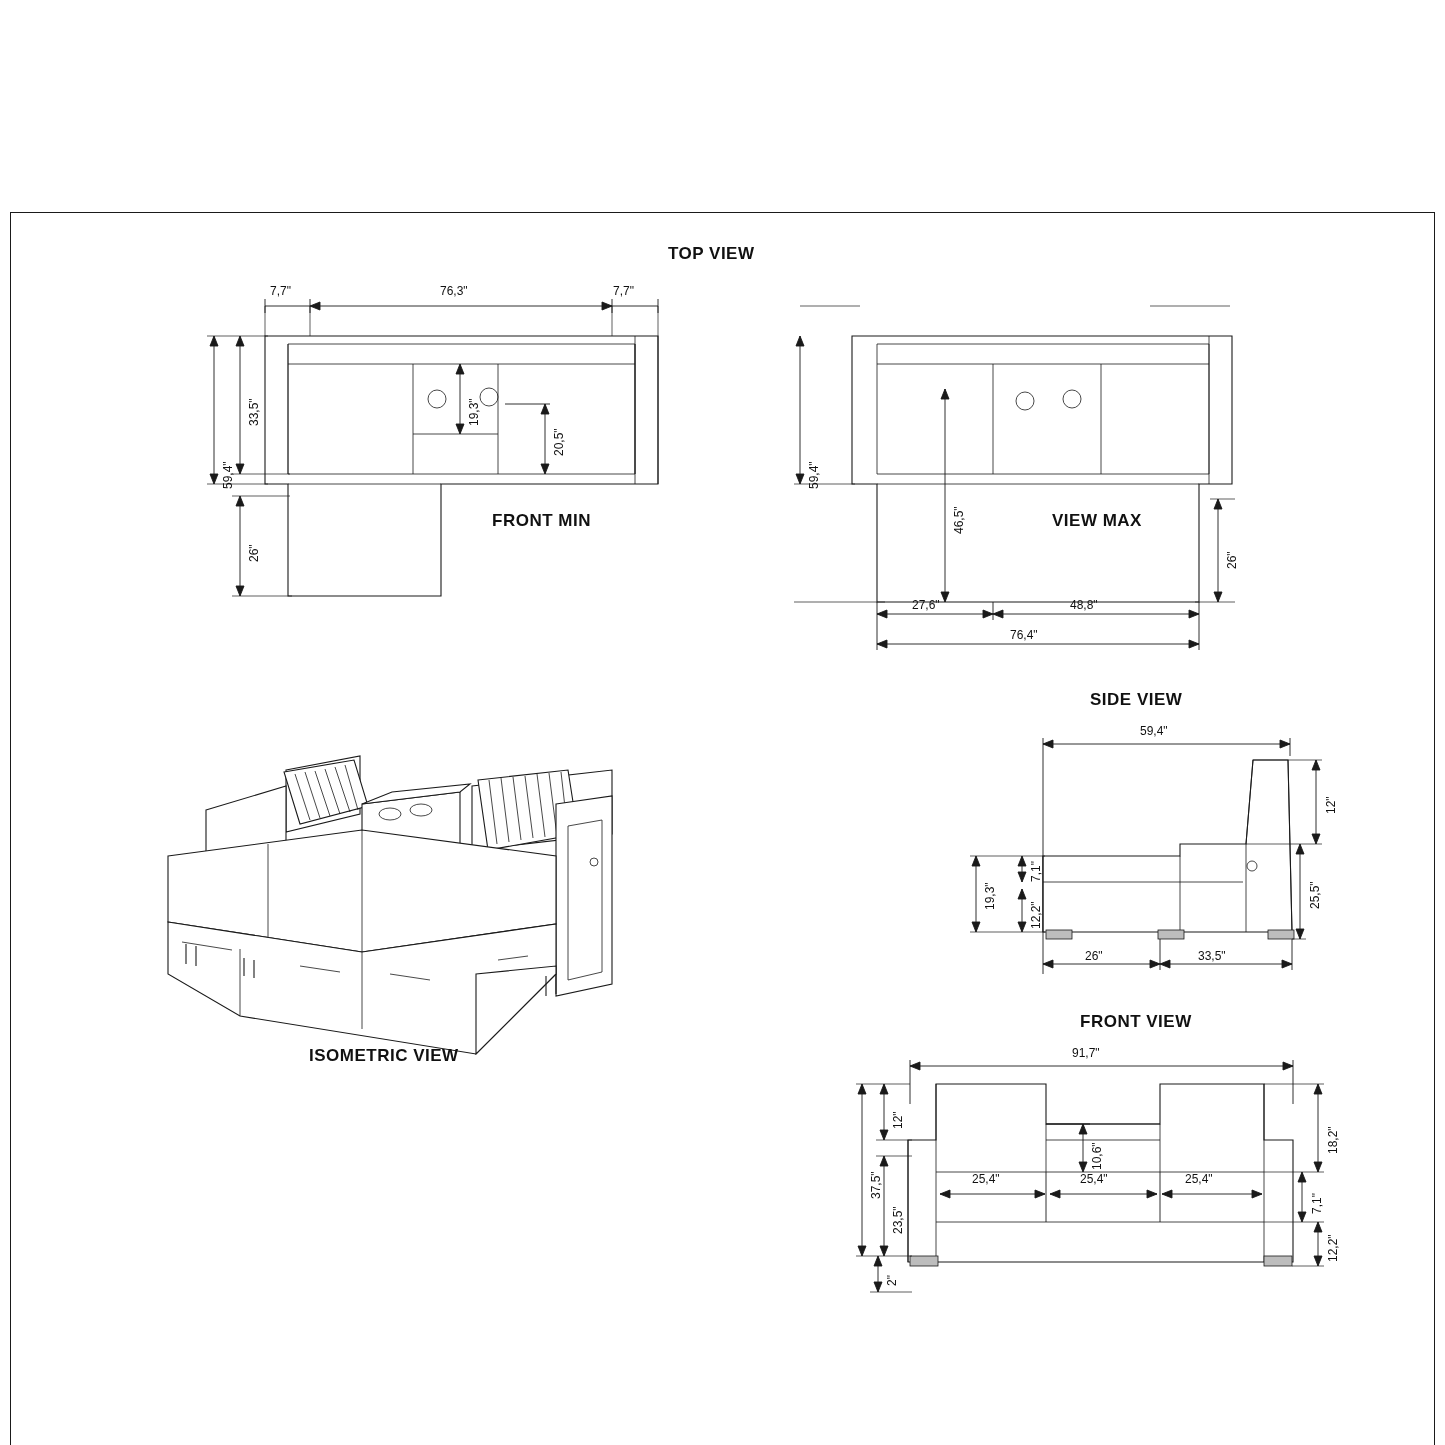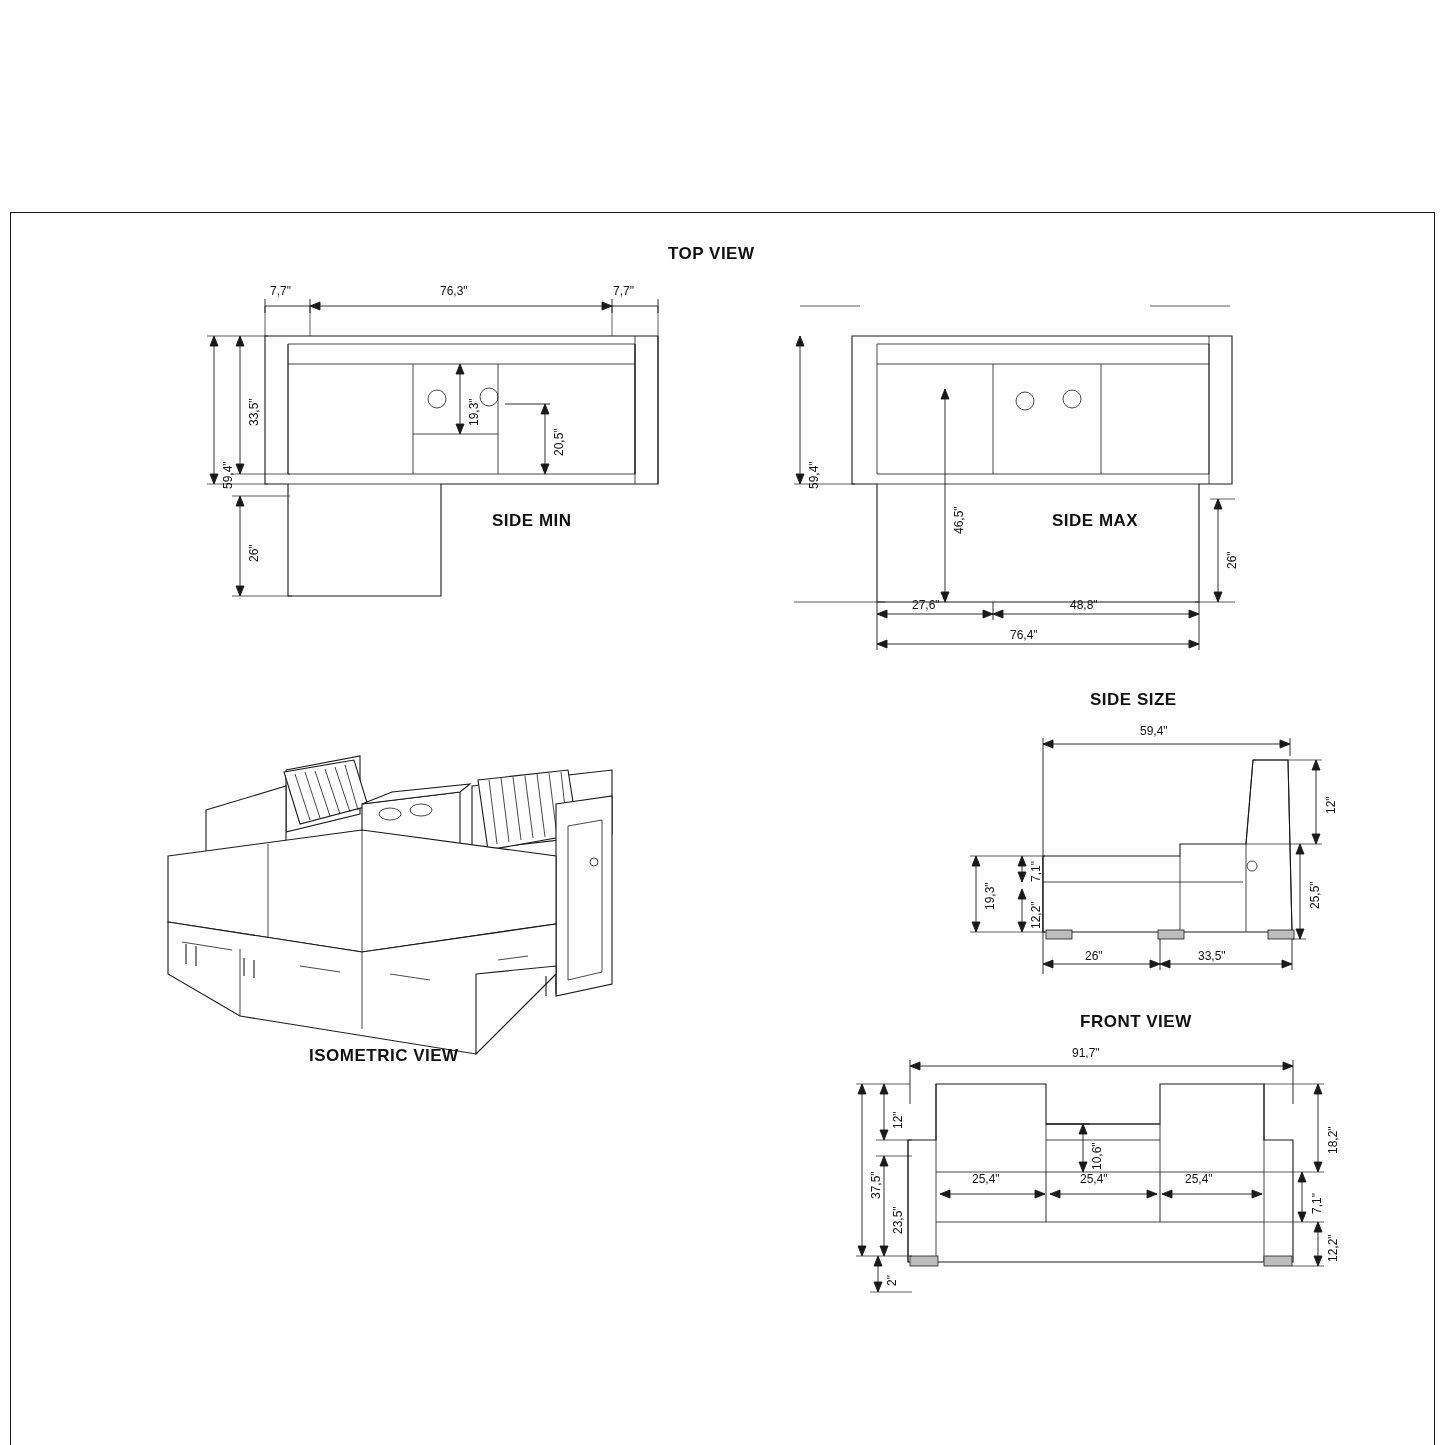--- a/index.html
+++ b/index.html
@@ -327,23 +327,23 @@
     <path class="ln" d="M186,900 L186,920"></path>
     <path class="ln" d="M196,902 L196,922"></path>
     <path class="ln" d="M244,914 L244,932"></path>
     <path class="ln" d="M254,916 L254,934"></path>
     <path class="ln" d="M556,930 L556,950"></path>
     <path class="ln" d="M546,932 L546,952"></path>
 
   </svg>
 
   <div class="ttl" style="left:668px;top:200px;">TOP VIEW</div>
-  <div class="ttl" style="left:492px;top:467px;">SIDE MIN</div>
-  <div class="ttl" style="left:1052px;top:467px;">SIDE MAX</div>
-  <div class="ttl" style="left:1090px;top:646px;">SIDE SIZE</div>
+  <div class="ttl" style="left:492px;top:467px;">FRONT MIN</div>
+  <div class="ttl" style="left:1052px;top:467px;">VIEW MAX</div>
+  <div class="ttl" style="left:1090px;top:646px;">SIDE VIEW</div>
   <div class="ttl" style="left:1080px;top:968px;">FRONT VIEW</div>
   <div class="ttl" style="left:309px;top:1002px;">ISOMETRIC VIEW</div>
 
   <div class="lbl" style="left:270px;top:240px;">7,7"</div>
   <div class="lbl" style="left:440px;top:240px;">76,3"</div>
   <div class="lbl" style="left:613px;top:240px;">7,7"</div>
   <div class="vlbl" style="left:247px;top:382px;">33,5"</div>
   <div class="vlbl" style="left:221px;top:445px;">59,4"</div>
   <div class="vlbl" style="left:247px;top:518px;">26"</div>
   <div class="vlbl" style="left:467px;top:382px;">19,3"</div>

